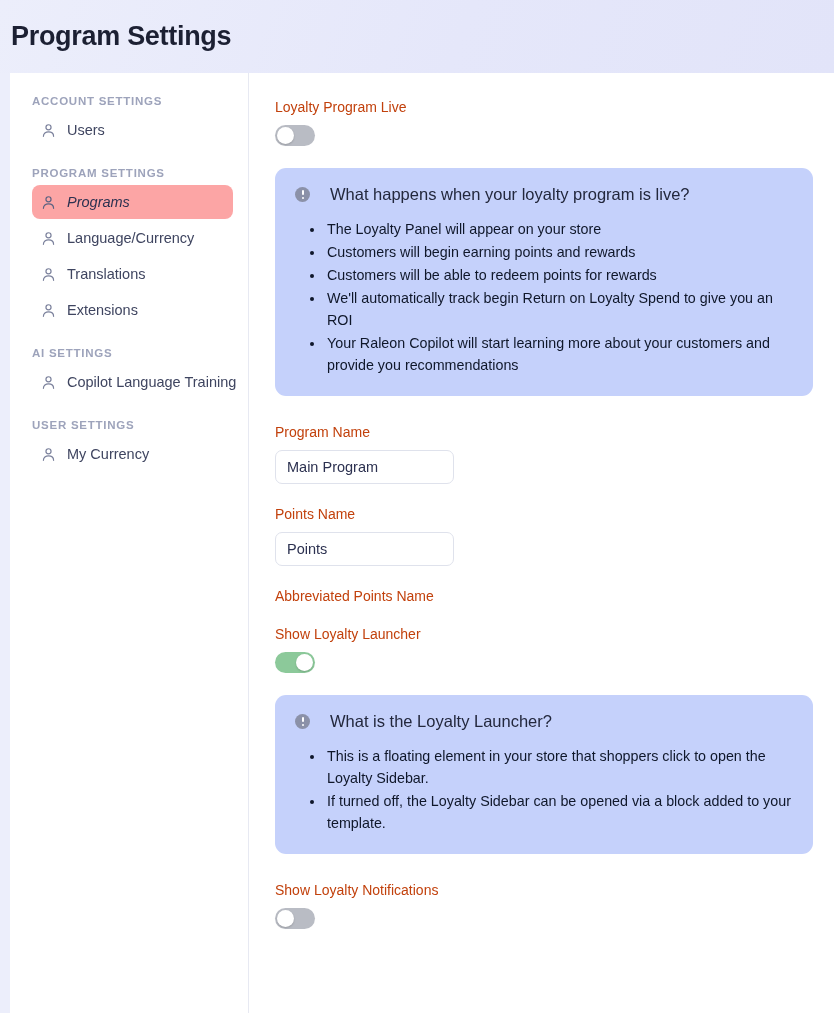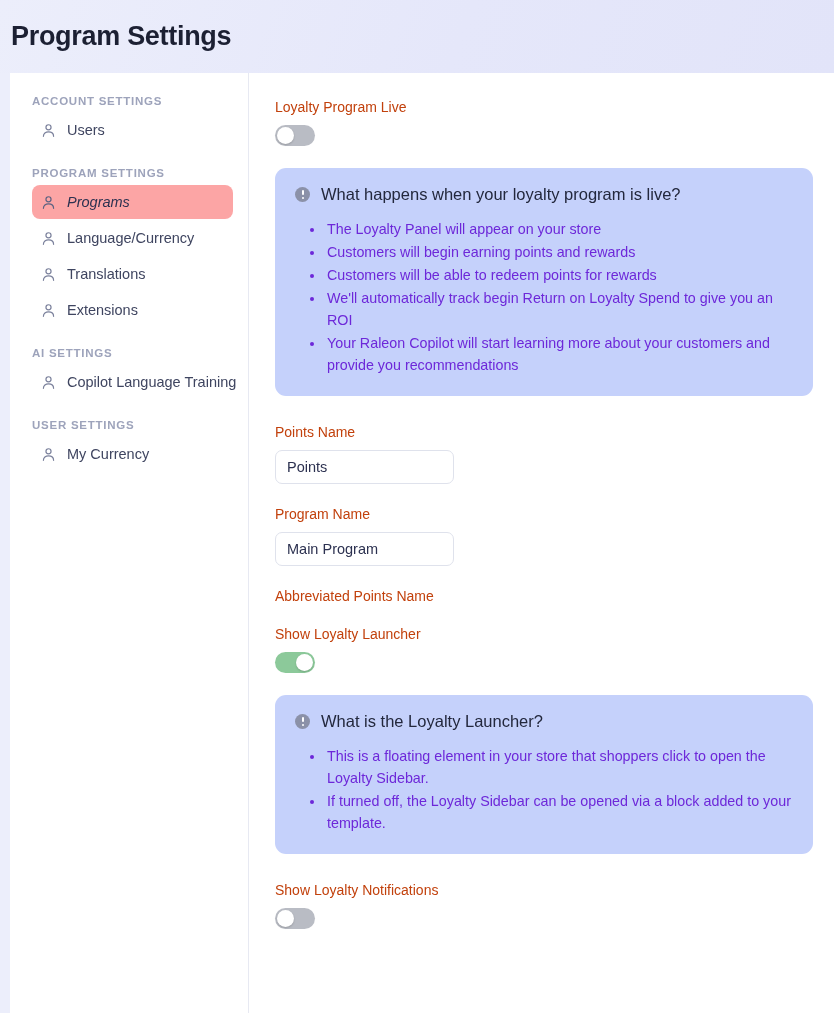--- a/index.html
+++ b/index.html
@@ -119,21 +119,21 @@
   
   .callout {
     background: #c5d1fb;
     border-radius: 11px;
     padding: 17px 20px 19px 20px;
     margin-bottom: 28px;
   }
   .callout-head {
     display: flex;
     align-items: center;
-    gap: 11px;
+    gap: 20px;
     margin-bottom: 14px;
   }
   .info-icon {
     width: 15px; height: 15px;
     flex: 0 0 15px;
     border-radius: 50%;
     background: #8b91a8;
     position: relative;
   }
   .info-icon::before {
@@ -158,21 +158,21 @@
     font-weight: normal;
     margin: 0;
   }
   .callout ul {
     margin: 0;
     padding: 0 0 0 30px;
     list-style: disc;
   }
   .callout li {
     font-size: 14.3px;
-    color: #6d28d9;
+    color: #0f172a;
     line-height: 22px;
     margin-bottom: 1px;
     padding-left: 2px;
   }
 
   
   .text-input {
     width: 179px;
     height: 34px;
     border: 1px solid #dfe2ec;
@@ -269,27 +269,27 @@
       <ul>
           <li>The Loyalty Panel will appear on your store</li>
           <li>Customers will begin earning points and rewards</li>
           <li>Customers will be able to redeem points for rewards</li>
           <li>We'll automatically track begin Return on Loyalty Spend to give you an ROI</li>
           <li>Your Raleon Copilot will start learning more about your customers and provide you recommendations</li>
         </ul>
     </div>
 
     <div class="field-group">
+      <div class="field-label">Program Name</div>
+      <input class="text-input" type="text" value="Main Program" style="">
+    </div>
+
+    <div class="field-group">
       <div class="field-label">Points Name</div>
       <input class="text-input" type="text" value="Points" style="">
-    </div>
-
-    <div class="field-group">
-      <div class="field-label">Program Name</div>
-      <input class="text-input" type="text" value="Main Program" style="">
     </div>
 
     <div class="field-group">
       <div class="field-label">Abbreviated Points Name</div>
     </div>
 
     <div class="toggle-row">
       <div class="field-label">Show Loyalty Launcher</div>
       <button class="toggle on">
         <span class="knob"></span>

